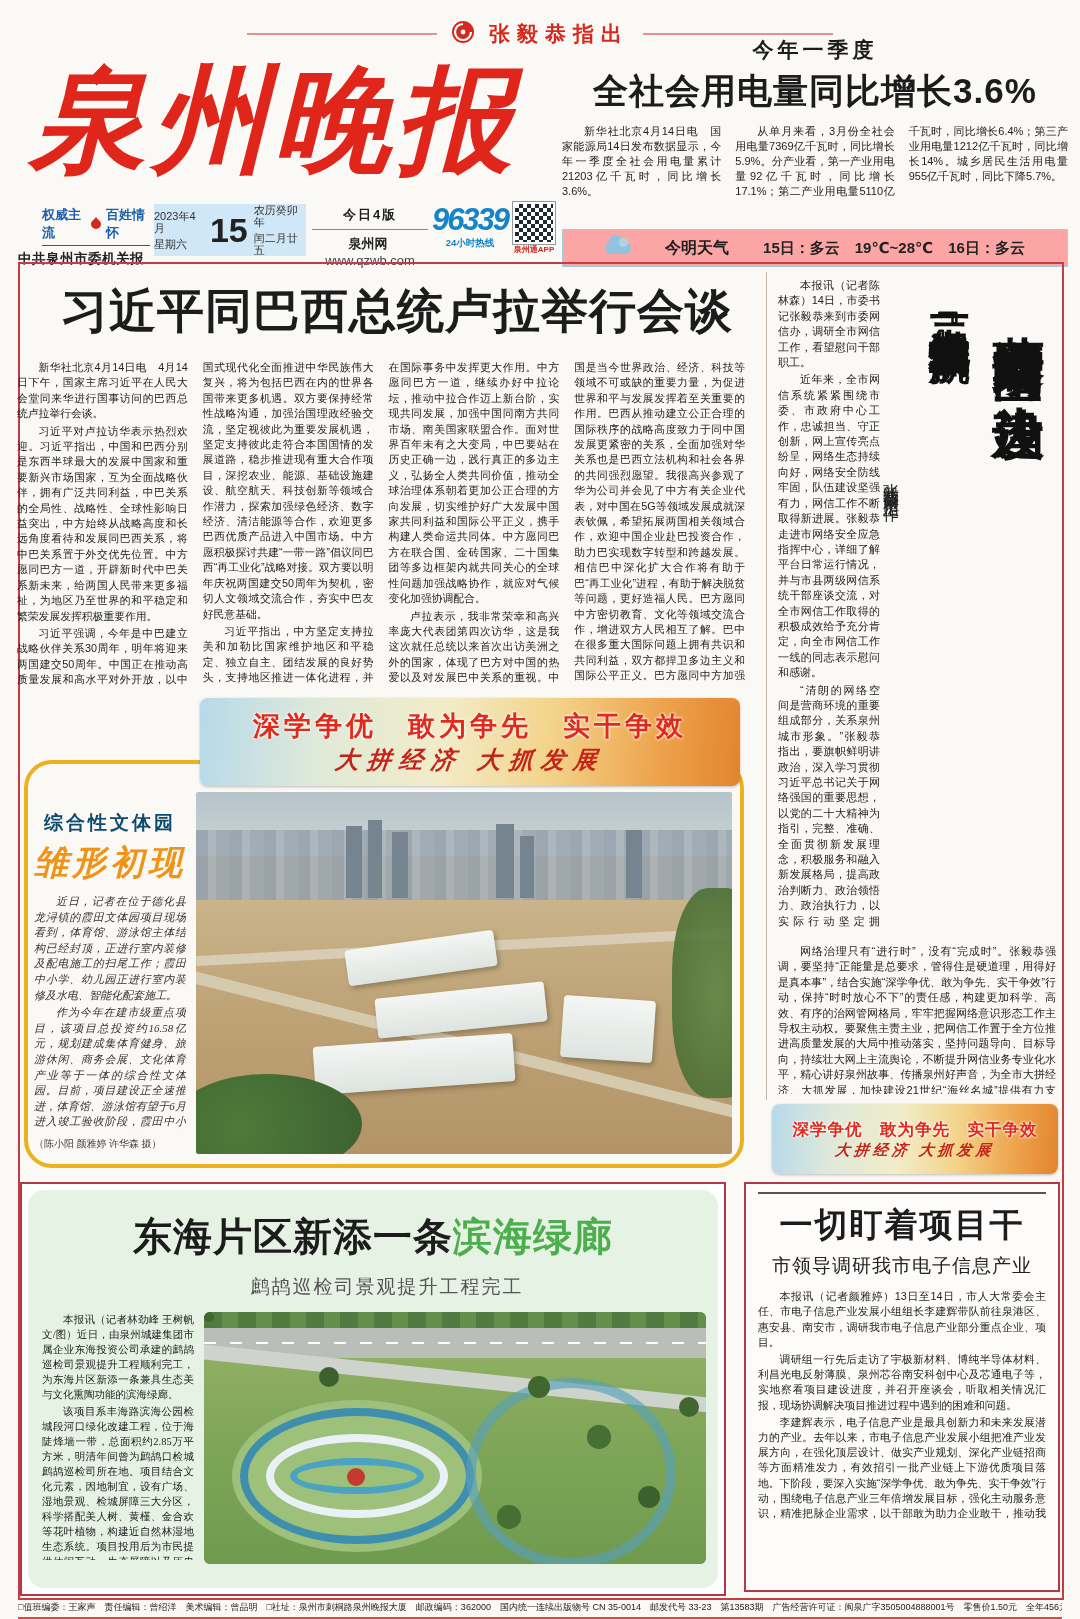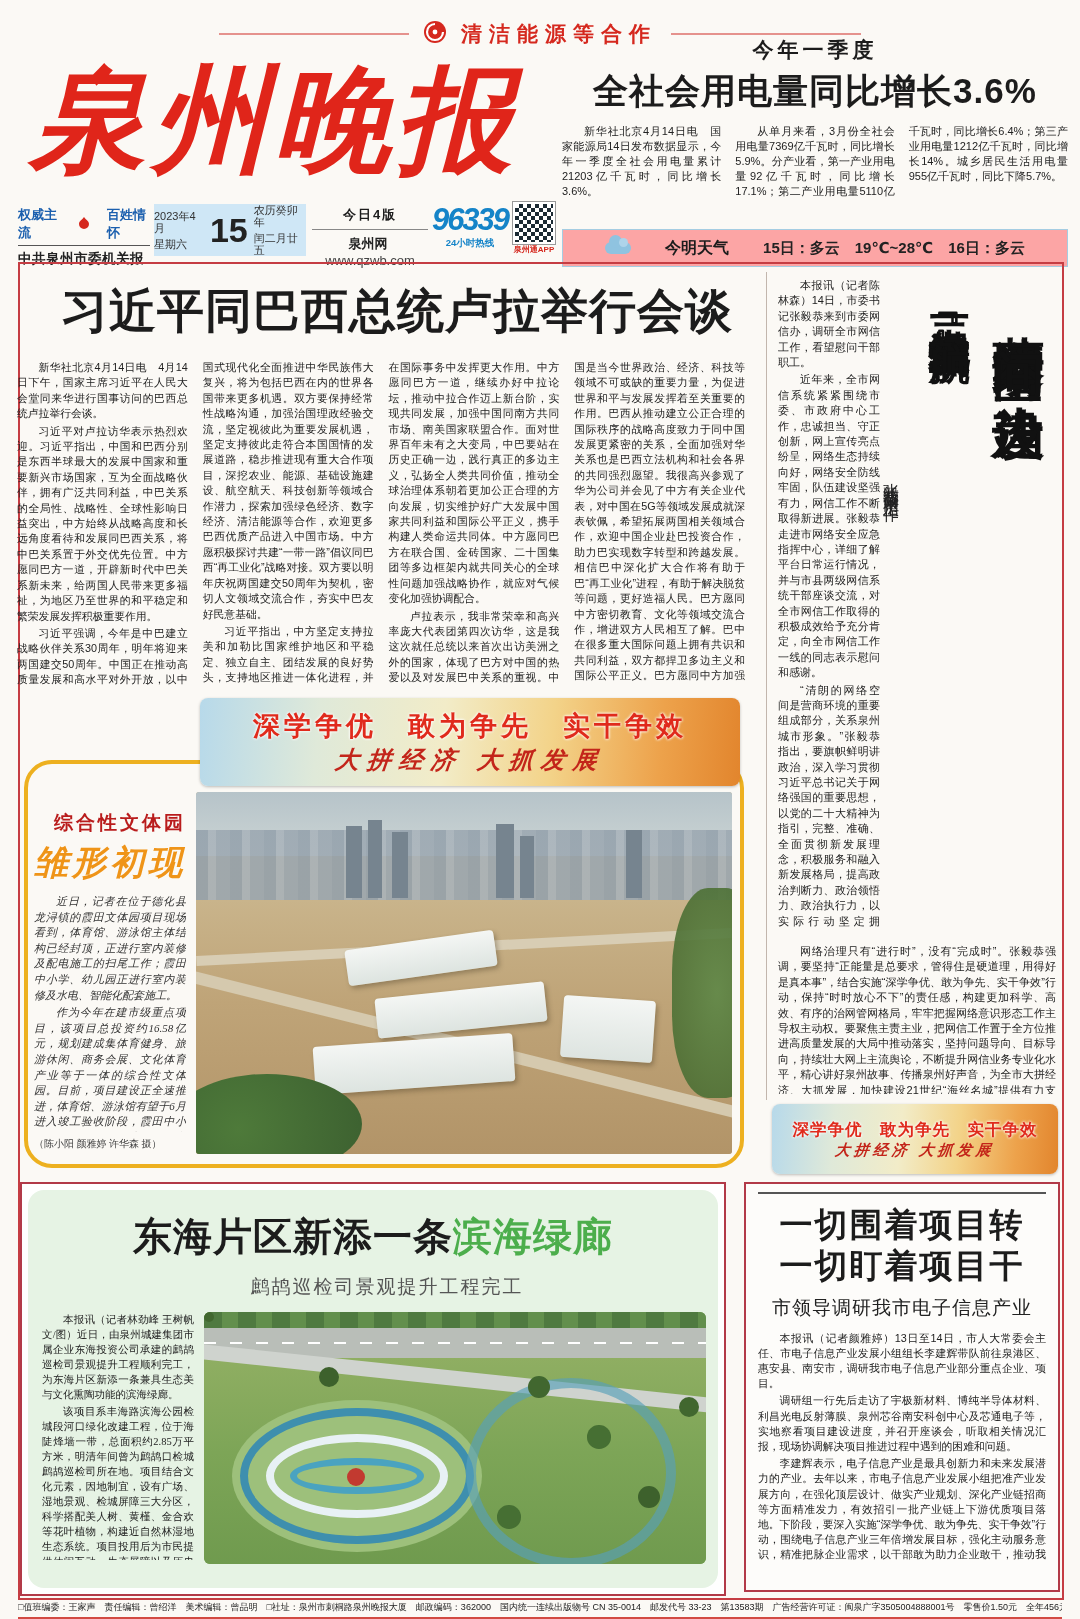--- a/index.html
+++ b/index.html
@@ -12,21 +12,21 @@
   
   .topbar{top:20px;left:0;width:100%;display:flex;align-items:center;justify-content:center;gap:14px;}
   .topbar .rule{width:190px;height:2px;background:#e5928d;}
   .topbar .badge{color:#d5281e;font-size:21px;font-weight:bold;letter-spacing:7px;}
 
   
   .brand{left:30px;top:46px;width:530px;height:152px;color:#e0251a;font-weight:900;
          font-family:"Liberation Serif","DejaVu Serif",serif;font-style:italic;
          font-size:116px;line-height:150px;letter-spacing:6px;white-space:nowrap;}
   .slogan{left:18px;top:206px;width:132px;font-size:13px;font-weight:bold;}
-  .slogan .row1{display:flex;align-items:center;gap:17px;border-bottom:1.5px solid #555;padding-bottom:3px;}
+  .slogan .row1{display:flex;align-items:center;gap:4px;border-bottom:1.5px solid #555;padding-bottom:3px;margin-left:24px;}
   .slogan .blue{color:#1b5fae;}
   .slogan .red2{color:#1b5fae;}
   .slogan .organ{color:#222;font-size:13.5px;font-weight:bold;padding-top:4px;letter-spacing:.5px;}
   .dateblock{left:154px;top:204px;width:152px;height:52px;background:#cfe7f6;display:flex;
              align-items:center;justify-content:center;gap:6px;font-size:11px;color:#333;}
   .dateblock .small{display:flex;flex-direction:column;gap:3px;line-height:1.1;}
   .dateblock .day{font-size:34px;font-weight:700;color:#222;line-height:1;}
   .edition{left:312px;top:206px;width:116px;text-align:center;font-size:13px;}
   .edition .ed{font-weight:bold;letter-spacing:2px;border-bottom:1px solid #888;padding-bottom:5px;}
   .edition .site{padding-top:5px;color:#444;}
@@ -83,21 +83,21 @@
   .banner1{left:200px;top:698px;width:540px;height:88px;z-index:5;}
   .banner1 .l1{font-size:27px;letter-spacing:4px;}
   .banner1 .l2{font-size:24px;}
   .banner2{left:772px;top:1104px;width:286px;height:70px;}
   .banner2 .l1{font-size:16.5px;letter-spacing:1px;}
   .banner2 .l2{font-size:15px;letter-spacing:4px;}
 
   
   .photo-frame{left:24px;top:760px;width:712px;height:400px;border:4px solid #edb01f;border-radius:28px;z-index:1;}
   .caption{left:34px;top:810px;width:152px;height:348px;z-index:2;}
-  .caption .kick{color:#b91c1c;font-size:19px;font-weight:900;letter-spacing:3px;text-align:right;}
+  .caption .kick{color:#0c4a6e;font-size:19px;font-weight:900;letter-spacing:3px;text-align:center;}
   .caption .tit{color:#ef9418;font-size:34px;font-weight:900;font-style:italic;letter-spacing:4px;
                 font-family:"Liberation Serif","DejaVu Serif",serif;text-align:center;margin:4px 0 8px;}
   .caption .cap-body{font-size:11px;line-height:15.6px;color:#333;height:238px;overflow:hidden;
                      font-family:"Liberation Serif","DejaVu Serif",serif;font-style:italic;}
   .caption .credit{font-size:10px;color:#444;margin-top:5px;font-family:"Liberation Serif",serif;}
   .photo1{left:196px;top:792px;width:536px;height:362px;overflow:hidden;z-index:2;background:#c2b391;border-radius:3px;}
   .photo1 div{position:absolute;}
   .p1-sky{top:0;left:0;width:100%;height:64px;background:linear-gradient(#b6c3c9,#ccd5d4);}
   .p1-city{top:38px;left:0;width:100%;height:74px;background:repeating-linear-gradient(90deg,#93a0ab 0 12px,#a8b2ba 12px 20px,#9aa6b0 20px 34px);opacity:.85;}
   .p1-t{background:#76848f;}
@@ -165,21 +165,21 @@
 
   <div class="abs topbar">
     <span class="rule"></span>
     <span>
       <svg width="24" height="24" viewBox="0 0 24 24">
           <circle cx="12" cy="12" r="11" fill="#d5281e"></circle>
           <path d="M12 4a8 8 0 1 0 8 8" stroke="#fff" stroke-width="2.2" fill="none"></path>
           <circle cx="12" cy="12" r="2.4" fill="#fff"></circle>
         </svg>
     </span>
-    <span class="badge">清洁能源等合作</span>
+    <span class="badge">张毅恭指出</span>
     <span class="rule"></span>
   </div>
 
   <div class="abs brand">泉州晚报</div>
 
   <div class="abs slogan">
     <div class="row1">
       <span class="blue">权威主流</span>
       <span>
         <svg width="12" height="14" viewBox="0 0 12 14">
@@ -327,21 +327,20 @@
           <div class="p2-path"></div>
           <div class="p2-dotTrees"></div>
         </div>
       </div>
     </div>
   </div>
 
   <div class="abs project-box">
     <div class="proj-divider"></div>
     <div class="pj-head">
-      <div>一切围着项目转</div>
       <div>一切盯着项目干</div>
     </div>
     <div class="pj-sub">市领导调研我市电子信息产业</div>
     <div class="pj-body just">
         <p class="para">本报讯（记者颜雅婷）13日至14日，市人大常委会主任、市电子信息产业发展小组组长李建辉带队前往泉港区、惠安县、南安市，调研我市电子信息产业部分重点企业、项目。</p>
         <p class="para">调研组一行先后走访了宇极新材料、博纯半导体材料、利昌光电反射薄膜、泉州芯谷南安科创中心及芯通电子等，实地察看项目建设进度，并召开座谈会，听取相关情况汇报，现场协调解决项目推进过程中遇到的困难和问题。</p>
         <p class="para">李建辉表示，电子信息产业是最具创新力和未来发展潜力的产业。去年以来，市电子信息产业发展小组把准产业发展方向，在强化顶层设计、做实产业规划、深化产业链招商等方面精准发力，有效招引一批产业链上下游优质项目落地。下阶段，要深入实施“深学争优、敢为争先、实干争效”行动，围绕电子信息产业三年倍增发展目标，强化主动服务意识，精准把脉企业需求，以干部敢为助力企业敢干，推动我市电子信息产业更好更快发展。要坚持“一切围着项目转、一切盯着项目干”，进一步细化时间表、路线图，倒排工期、挂图作战，高标准、高质量、高效率推动项目早投产、早见效。要积极探索、大胆实践，在人才、资金等方面加大政策支持力度，完善配套措施，让人才和企业引得进、留得下、发展得好，营造优良电子信息产业生态圈。</p>
       </div>
   </div>
 

